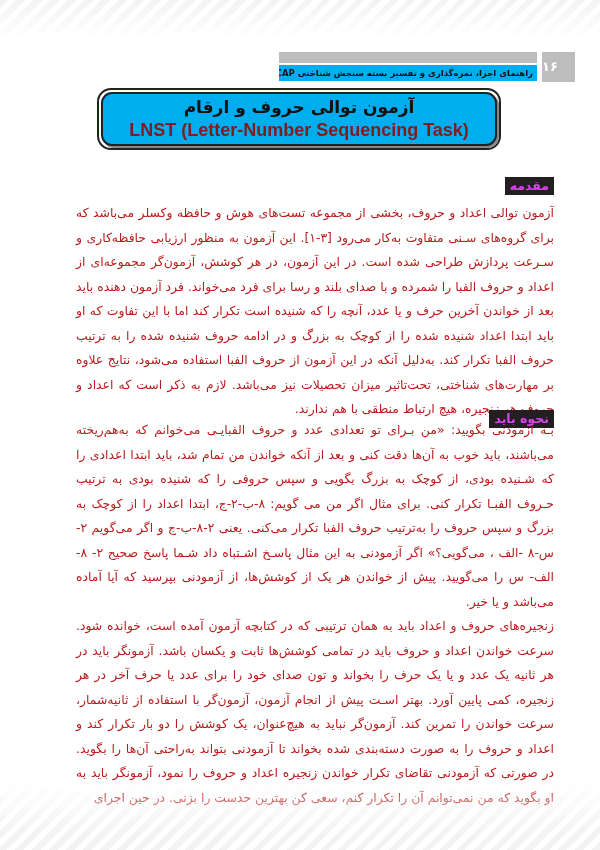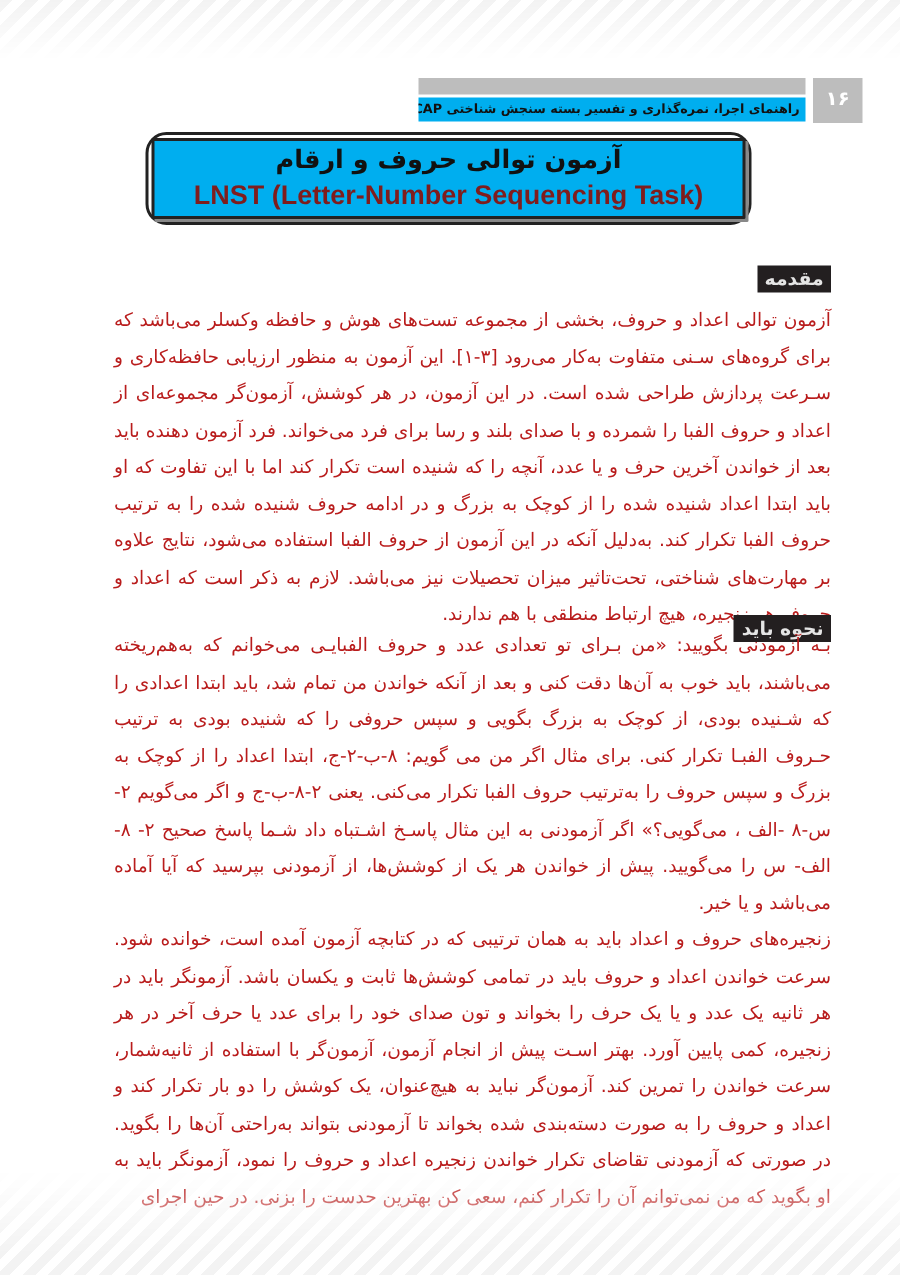--- a/index.html
+++ b/index.html
@@ -22,39 +22,39 @@
 
     .running-header { position: absolute; top: 52px; left: 279px; width: 296px; height: 30px; }
     .header-gray-bar { position: absolute; left: 0; top: 0; width: 258px; height: 11px; background: #bdbdbd; }
     .header-blue-bar {
       position: absolute; left: 0; top: 13px; width: 258px; height: 16px; background: #00aeef;
       direction: rtl; text-align: right; font-size: 8.5px; font-weight: bold; line-height: 16px;
       padding-right: 4px; box-sizing: border-box; color: #111; white-space: nowrap; overflow: hidden;
     }
     .page-number-box {
       position: absolute; left: 263px; top: 0; width: 33px; height: 30px; background: #bdbdbd;
-      color: #fff; font-size: 13px; text-align: center; line-height: 30px; font-weight: bold;
+      color: #fff; font-size: 13px; text-align: left; line-height: 30px; font-weight: bold;
     }
 
     .title-box {
       position: absolute; left: 97px; top: 88px; width: 404px; height: 62px;
       border: 2px solid #222; border-radius: 14px; background: #ffffff;
       box-sizing: border-box; padding: 2px;
     }
     .title-inner {
       width: 100%; height: 100%; background: #00aeef; border: 2px solid #222;
-      border-radius: 1px; box-sizing: border-box; text-align: center;
+      border-radius: 11px; box-sizing: border-box; text-align: center;
       display: flex; flex-direction: column; justify-content: center;
       box-shadow: 2px 2px 0 #888;
     }
     .title-fa { direction: rtl; font-size: 17px; font-weight: bold; line-height: 22px; color: #111; }
     .title-en { font-size: 18px; font-weight: bold; line-height: 24px; color: #7f1d1d; font-family: "Liberation Sans", sans-serif; }
 
     .section-heading {
-      position: absolute; right: 46px; background: #231f20; color: #e5e5e5;
+      position: absolute; right: 46px; background: #231f20; color: #d946ef;
       direction: rtl; font-weight: bold; padding: 0 5px; height: 18px; line-height: 18px; font-size: 12.5px;
     }
     .body-block {
       position: absolute; left: 76px; width: 478px; direction: rtl; text-align: justify;
       font-size: 12.4px; line-height: 24.5px; color: #b91c1c;
     }
     .body-block p { margin: 0; text-align-last: right; }
   </style>
 </head>
 <body>

